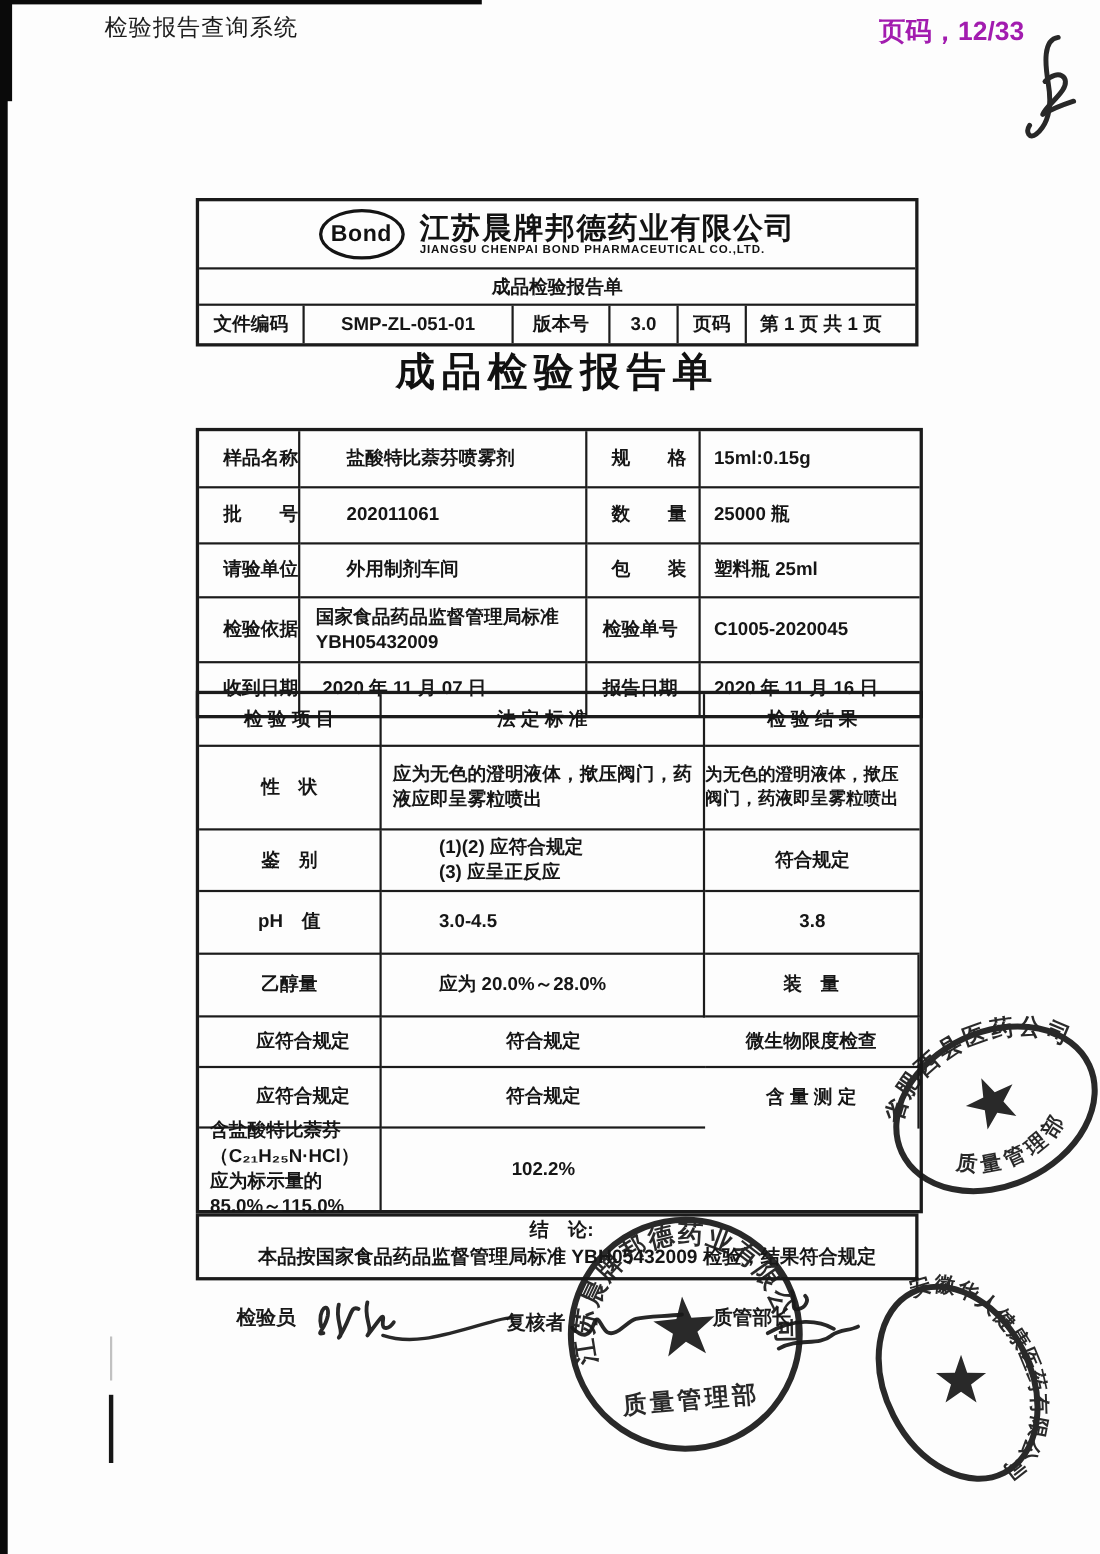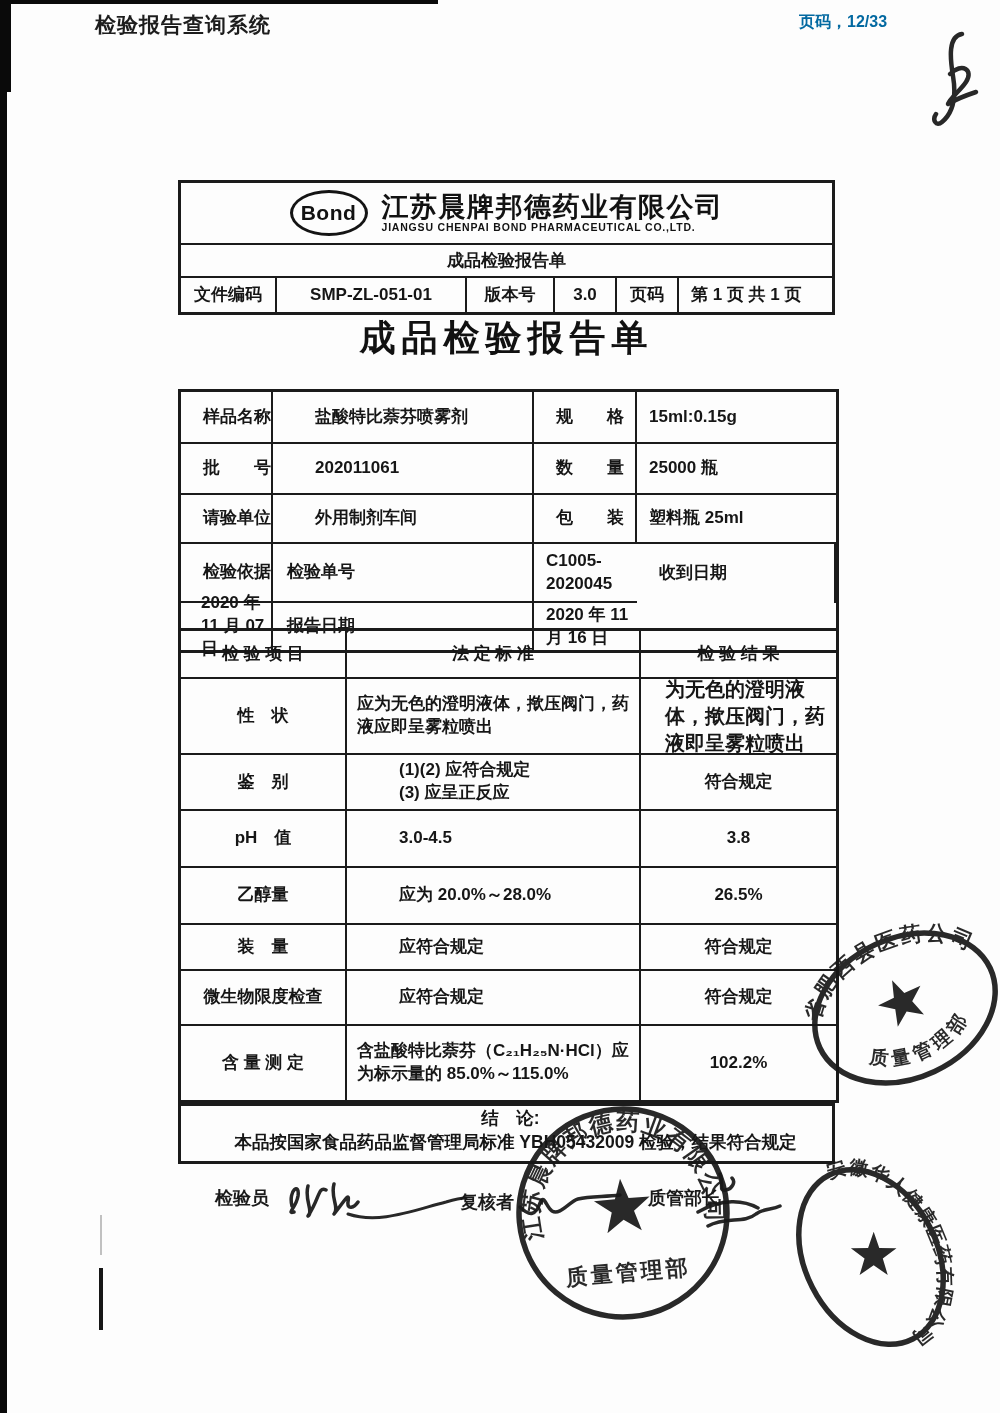--- a/index.html
+++ b/index.html
@@ -11,22 +11,22 @@
   .page{position:absolute;inset:0;background:#fdfdfd;overflow:hidden;}
 
   
   .edge-left{position:absolute;left:0;top:0;width:7px;height:1413px;background:#0a0a0a;}
   .edge-corner{position:absolute;left:0;top:0;width:11px;height:92px;background:#0a0a0a;}
   .edge-top{position:absolute;left:0;top:0;width:438px;height:4px;background:#0a0a0a;}
   .artifact-line{position:absolute;left:99px;top:1268px;width:4px;height:62px;background:#161616;}
   .artifact-line2{position:absolute;left:100px;top:1215px;width:2px;height:40px;background:#9a9a9a;opacity:.6;}
 
   
-  .sys-title{position:absolute;left:95px;top:11px;font-size:21px;font-weight:700;letter-spacing:1px;color:#1d1d1d;}
-  .sys-page{position:absolute;left:799px;top:12px;font-size:16px;font-weight:600;color:#0369a1;}
+  .sys-title{position:absolute;left:95px;top:11px;font-size:21px;font-weight:400;letter-spacing:1px;color:#1d1d1d;}
+  .sys-page{position:absolute;left:799px;top:12px;font-size:24px;font-weight:600;color:#a21caf;}
 
   
   .blk{position:absolute;border:3px solid #1b1b1b;background:transparent;box-sizing:border-box;}
   .cell{display:flex;align-items:center;box-sizing:border-box;font-size:17px;font-weight:700;line-height:1.35;}
   .bR{border-right:2.5px solid #1b1b1b;}
   .bB{border-bottom:2.5px solid #1b1b1b;}
   .ctr{justify-content:center;text-align:left;}
   .prewrap{white-space:pre-line;}
 
   
@@ -46,21 +46,21 @@
   .info-tbl{left:178px;top:365px;display:grid;grid-template-columns:92px 261px 103px 199px;
             grid-template-rows:52px 51px 49px 59px 47px;margin-top:24px;}
   .info-tbl .lab{padding-left:22px;}
   .info-tbl .v1{padding-left:42px;padding-right:6px;}
   .info-tbl .v2{padding-left:12px;padding-right:6px;}
 
   .test-tbl{left:178px;top:628px;display:grid;grid-template-columns:166px 294px 195px;
             grid-template-rows:48px 76px 56px 57px 57px 46px 55px 74px;}
   .test-tbl .std{padding-left:52px;padding-right:8px;}
   .test-tbl .std-tight{padding-left:10px;padding-right:8px;}
-  .test-tbl .res-left{padding:2px 4px 2px 24px;font-size:20px;}
+  .test-tbl .res-left{padding:2px 4px 2px 0;font-size:16px;}
 
   .concl{left:178px;top:1103px;width:657px;height:61px;display:flex;align-items:center;padding:0 10px 0 28px;box-sizing:border-box;
          font-size:17.5px;font-weight:700;flex-direction:column;}
   .concl .gap{margin-right:10px;}
 
   .sig-label{position:absolute;font-size:18px;font-weight:700;color:#1a1a1a;}
   svg{overflow:visible;}
   .ink{stroke:#161616;fill:none;stroke-linecap:round;stroke-linejoin:round;}
 
   .stamp{position:absolute;opacity:0.92;}
@@ -116,20 +116,21 @@
     <div class="cell v1 bR bB">202011061</div>
     <div class="cell lab bR bB">数　　量</div>
     <div class="cell v2 bB">25000 瓶</div>
 
     <div class="cell lab bR bB">请验单位</div>
     <div class="cell v1 bR bB">外用制剂车间</div>
     <div class="cell lab bR bB">包　　装</div>
     <div class="cell v2 bB">塑料瓶 25ml</div>
 
     <div class="cell lab bR bB">检验依据</div>
+    <div class="cell v1 bR bB" style="padding-left:14px;">国家食品药品监督管理局标准 YBH05432009</div>
     <div class="cell lab bR bB" style="padding-left:14px;">检验单号</div>
     <div class="cell v2 bB">C1005-2020045</div>
 
     <div class="cell lab bR">收到日期</div>
     <div class="cell v1 bR" style="padding-left:20px;">2020 年 11 月 07 日</div>
     <div class="cell lab bR" style="padding-left:14px;">报告日期</div>
     <div class="cell v2">2020 年 11 月 16 日</div>
   </div>
 
   <div class="blk test-tbl">
@@ -145,21 +146,20 @@
     <div class="cell std prewrap bR bB">(1)(2) 应符合规定
 (3) 应呈正反应</div>
     <div class="cell ctr bB">符合规定</div>
 
     <div class="cell ctr bR bB">pH　值</div>
     <div class="cell std bR bB">3.0-4.5</div>
     <div class="cell ctr bB">3.8</div>
 
     <div class="cell ctr bR bB">乙醇量</div>
     <div class="cell std bR bB">应为 20.0%～28.0%</div>
-    <div class="cell ctr bB">26.5%</div>
 
     <div class="cell ctr bR bB">装　量</div>
     <div class="cell std bR bB">应符合规定</div>
     <div class="cell ctr bB">符合规定</div>
 
     <div class="cell ctr bR bB">微生物限度检查</div>
     <div class="cell std bR bB">应符合规定</div>
     <div class="cell ctr bB">符合规定</div>
 
     <div class="cell ctr bR">含 量 测 定</div>

